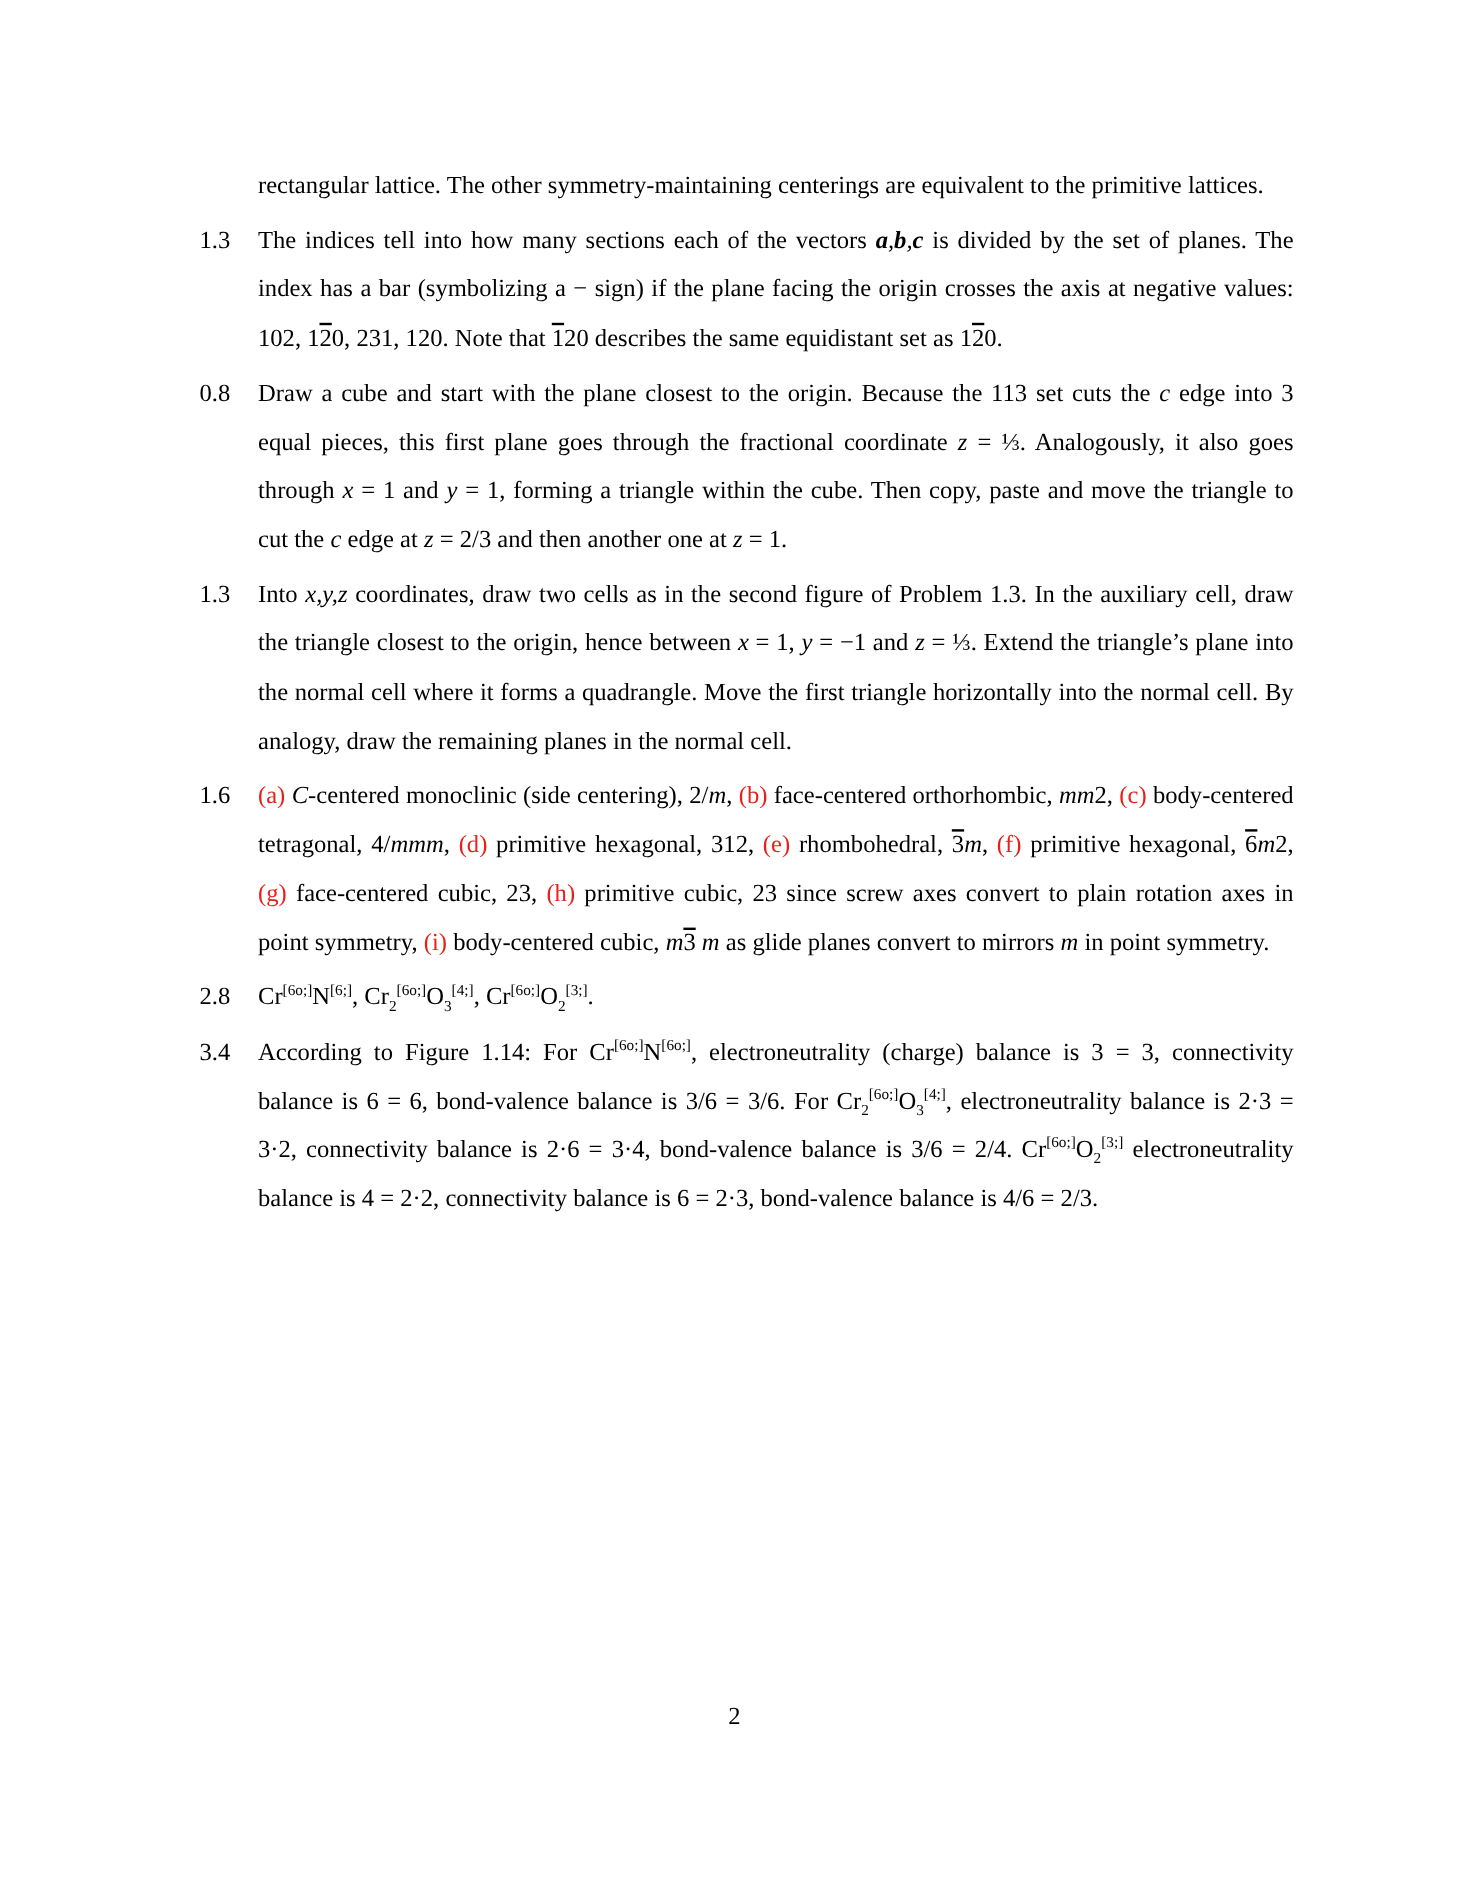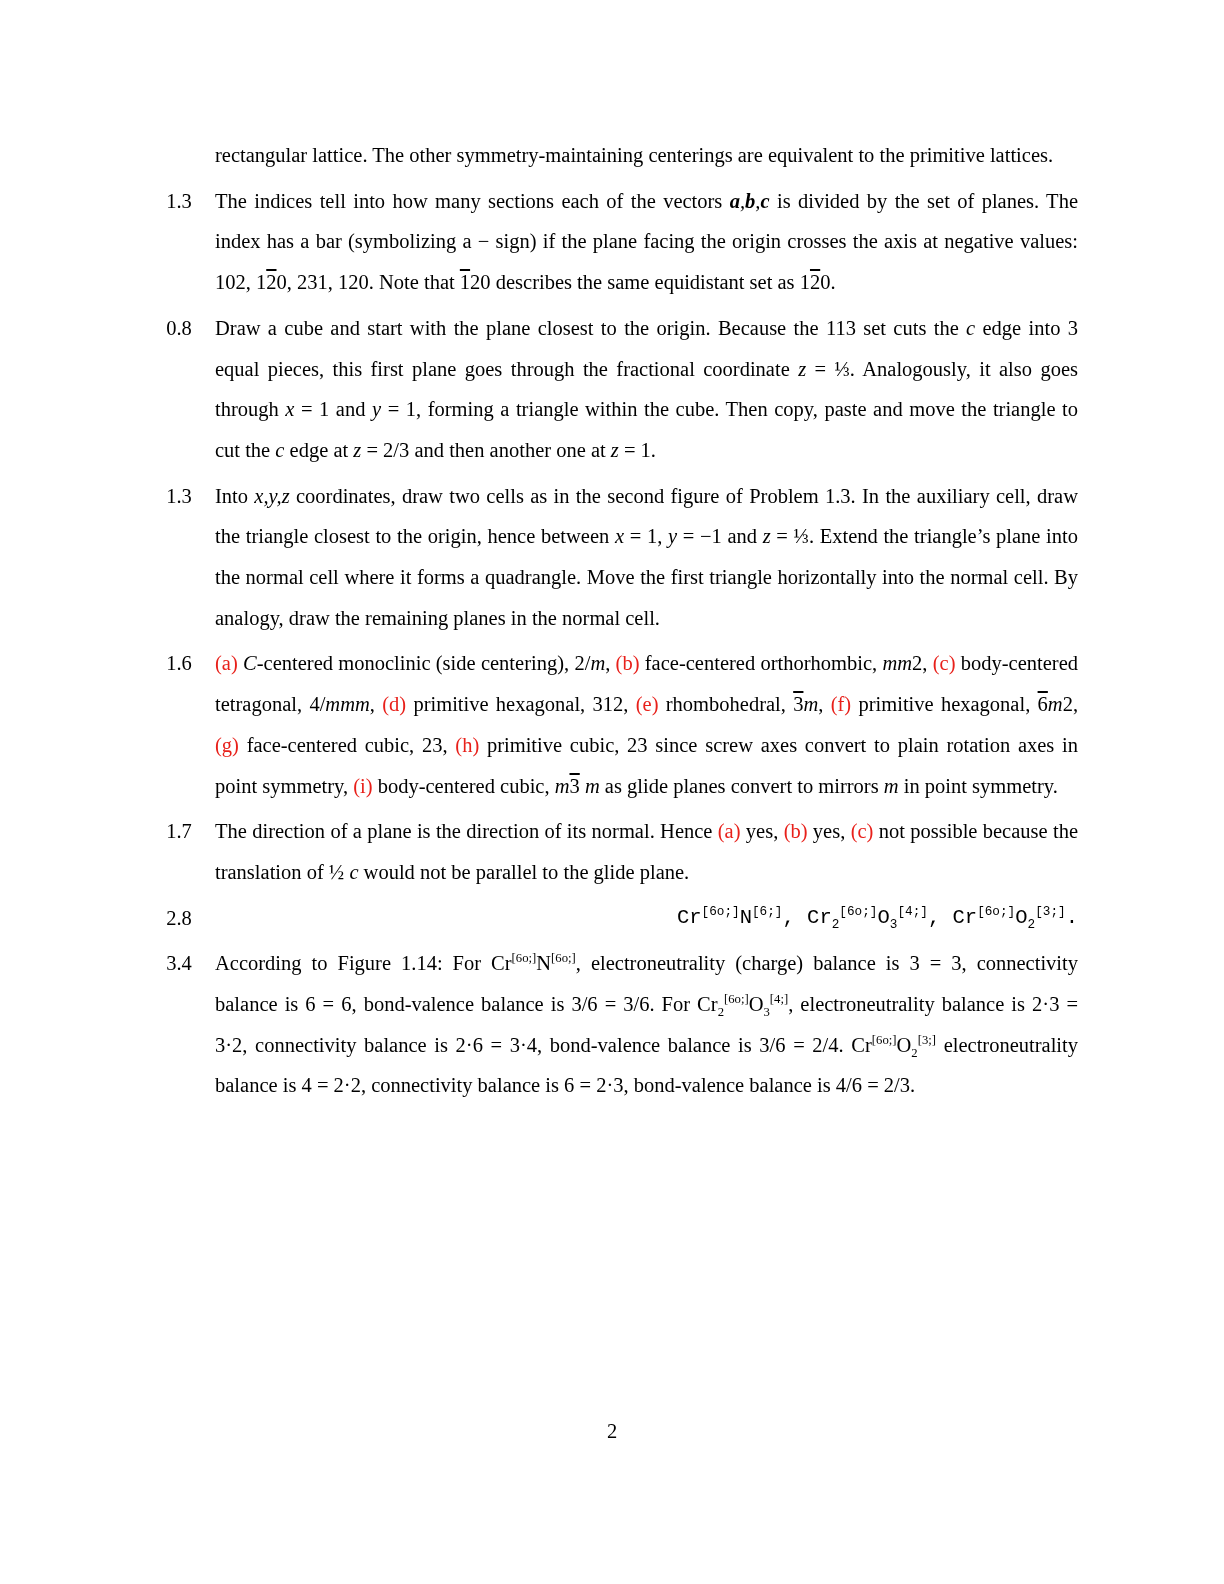--- a/index.html
+++ b/index.html
@@ -54,22 +54,21 @@
   .txt {
     flex: 1 1 auto;
     font-size: 20.5px;
     line-height: 40.7px;
     text-align: justify;
     text-justify: inter-word;
     padding-top: 3px;
     hyphens: none;
   }
   .txt.nojust {
-    text-align: right;
-    font-family: Liberation Mono, monospace;
+    text-align: left;
   }
   i, .it { font-style: italic; }
   b, .bd { font-weight: bold; }
   .red { color: #e8201a; }
   sup {
     font-size: 0.62em;
     vertical-align: super;
     line-height: 0;
   }
   sub {
@@ -115,24 +114,20 @@
     <div class="para">
       <div class="num">1.3</div>
       <div class="txt">Into <i>x,y,z</i> coordinates, draw two cells as in the second figure of Problem 1.3. In the auxiliary cell, draw the triangle closest to the origin, hence between <i>x</i> = 1, <i>y</i> = −1 and <i>z</i> = ⅓. Extend the triangle’s plane into the normal cell where it forms a quadrangle. Move the first triangle horizontally into the normal cell. By analogy, draw the remaining planes in the normal cell.</div>
     </div>
 
     <div class="para">
       <div class="num">1.6</div>
       <div class="txt"><span class="red">(a)</span> <i>C</i>-centered monoclinic (side centering), 2/<i>m</i>, <span class="red">(b)</span> face-centered orthorhombic, <i>mm</i>2, <span class="red">(c)</span> body-centered tetragonal, 4/<i>mmm</i>, <span class="red">(d)</span> primitive hexagonal, 312, <span class="red">(e)</span> rhombohedral, <span class="ovl">3</span><i>m</i>, <span class="red">(f)</span> primitive hexagonal, <span class="ovl">6</span><i>m</i>2, <span class="red">(g)</span> face-centered cubic, 23, <span class="red">(h)</span> primitive cubic, 23 since screw axes convert to plain rotation axes in point symmetry, <span class="red">(i)</span> body-centered cubic, <i>m</i><span class="ovl">3</span> <i>m</i> as glide planes convert to mirrors <i>m</i> in point symmetry.</div>
     </div>
 
-    <div class="para">
-      <div class="num">1.7</div>
-      <div class="txt">The direction of a plane is the direction of its normal. Hence <span class="red">(a)</span> yes, <span class="red">(b)</span> yes, <span class="red">(c)</span> not possible because the translation of ½ <i>c</i> would not be parallel to the glide plane.</div>
-    </div>
 
     <div class="para">
       <div class="num">2.8</div>
       <div class="txt nojust">Cr<sup>[6o;]</sup>N<sup>[6;]</sup>, Cr<sub>2</sub><sup>[6o;]</sup>O<sub>3</sub><sup>[4;]</sup>, Cr<sup>[6o;]</sup>O<sub>2</sub><sup>[3;]</sup>.</div>
     </div>
 
     <div class="para">
       <div class="num">3.4</div>
       <div class="txt">According to Figure 1.14: For Cr<sup>[6o;]</sup>N<sup>[6o;]</sup>, electroneutrality (charge) balance is 3 = 3, connectivity balance is 6 = 6, bond-valence balance is 3/6 = 3/6. For Cr<sub>2</sub><sup>[6o;]</sup>O<sub>3</sub><sup>[4;]</sup>, electroneutrality balance is 2·3 = 3·2, connectivity balance is 2·6 = 3·4, bond-valence balance is 3/6 = 2/4. Cr<sup>[6o;]</sup>O<sub>2</sub><sup>[3;]</sup> electroneutrality balance is 4 = 2·2, connectivity balance is 6 = 2·3, bond-valence balance is 4/6 = 2/3.</div>
     </div>

